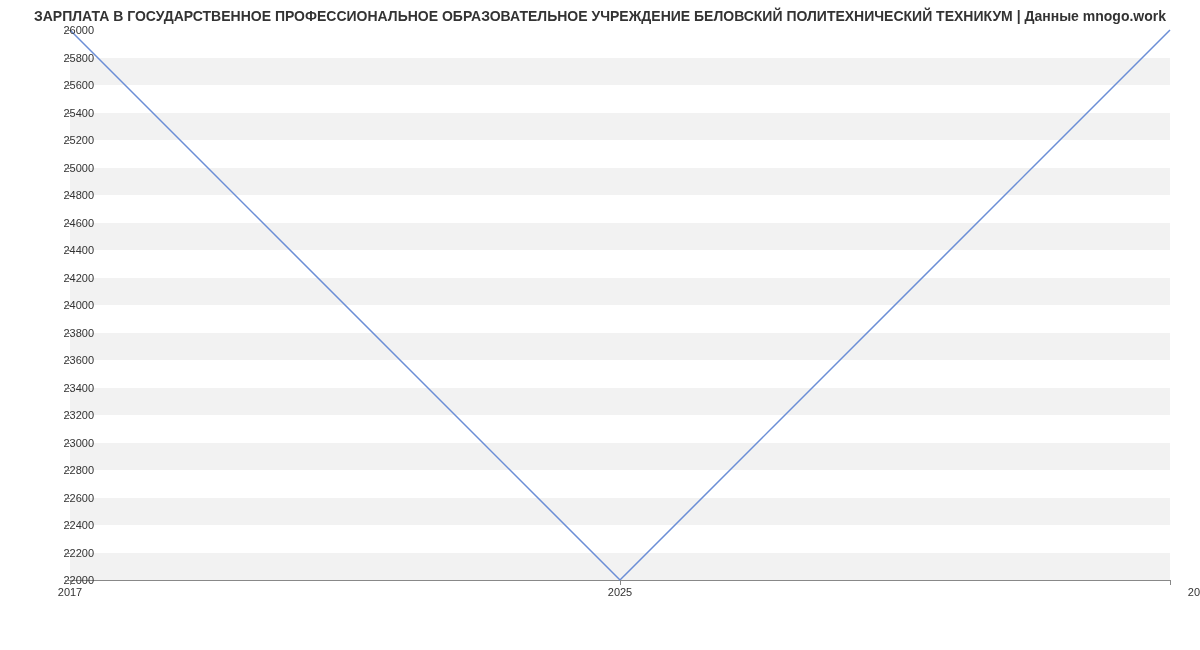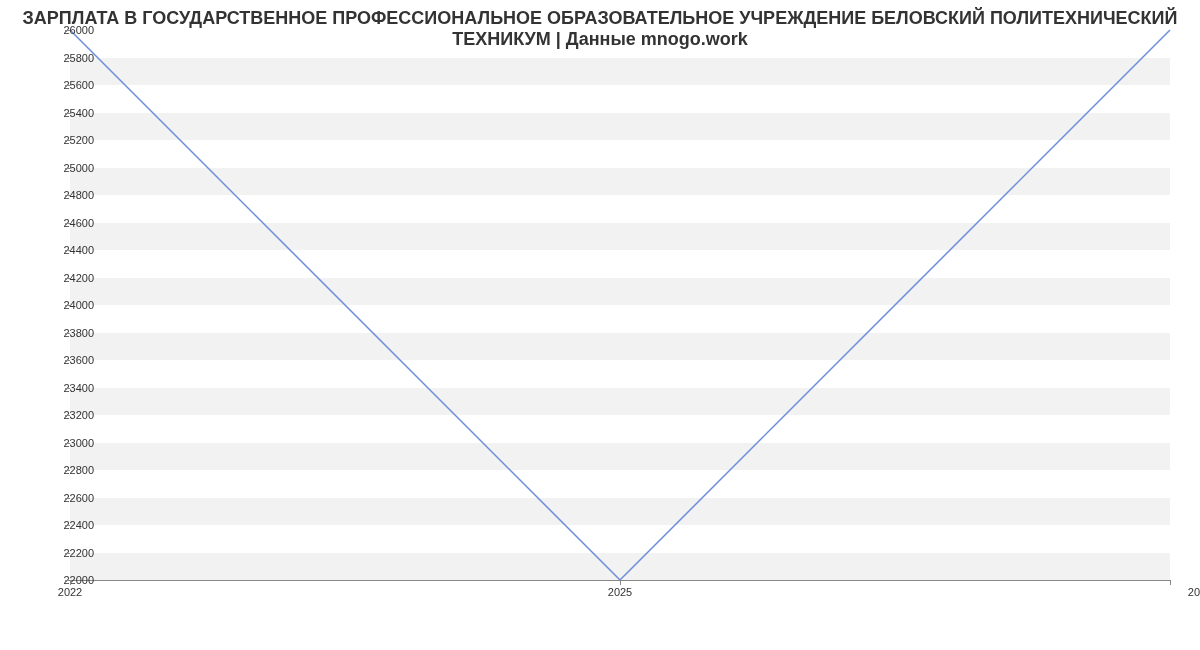--- a/index.html
+++ b/index.html
@@ -15,21 +15,21 @@
     position: relative;
     width: 1200px;
     height: 650px;
   }
   .title {
     position: absolute;
     top: 8px;
     left: 0;
     width: 1200px;
     text-align: center;
-    font-size: 18px;
+    font-size: 14px;
     font-weight: bold;
     color: #333;
   }
   .plot {
     position: absolute;
     left: 70px;
     top: 30px;
     width: 1100px;
     height: 550px;
     border-bottom: 1px solid #888;
@@ -129,19 +129,19 @@
     <div class="y-tick-label" style="top: 140px;">25200</div>
     <div class="tick-mark" style="left: 65px; top: 140px; width: 5px; height: 1px;"></div>
     <div class="y-tick-label" style="top: 112.5px;">25400</div>
     <div class="tick-mark" style="left: 65px; top: 112.5px; width: 5px; height: 1px;"></div>
     <div class="y-tick-label" style="top: 85px;">25600</div>
     <div class="tick-mark" style="left: 65px; top: 85px; width: 5px; height: 1px;"></div>
     <div class="y-tick-label" style="top: 57.5px;">25800</div>
     <div class="tick-mark" style="left: 65px; top: 57.5px; width: 5px; height: 1px;"></div>
     <div class="y-tick-label" style="top: 30px;">26000</div>
     <div class="tick-mark" style="left: 65px; top: 30px; width: 5px; height: 1px;"></div>
-    <div class="x-tick-label" style="left: 70px; top: 586px;">2022</div>
+    <div class="x-tick-label" style="left: 70px; top: 586px;">2017</div>
     <div class="tick-mark" style="left: 70px; top: 580px; width: 1px; height: 5px;"></div>
     <div class="x-tick-label" style="left: 620px; top: 586px;">2025</div>
     <div class="tick-mark" style="left: 620px; top: 580px; width: 1px; height: 5px;"></div>
     <div class="x-tick-label" style="left: 1200px; top: 586px;">2024</div>
     <div class="tick-mark" style="left: 1170px; top: 580px; width: 1px; height: 5px;"></div>
   </div>
 
 </body></html>

